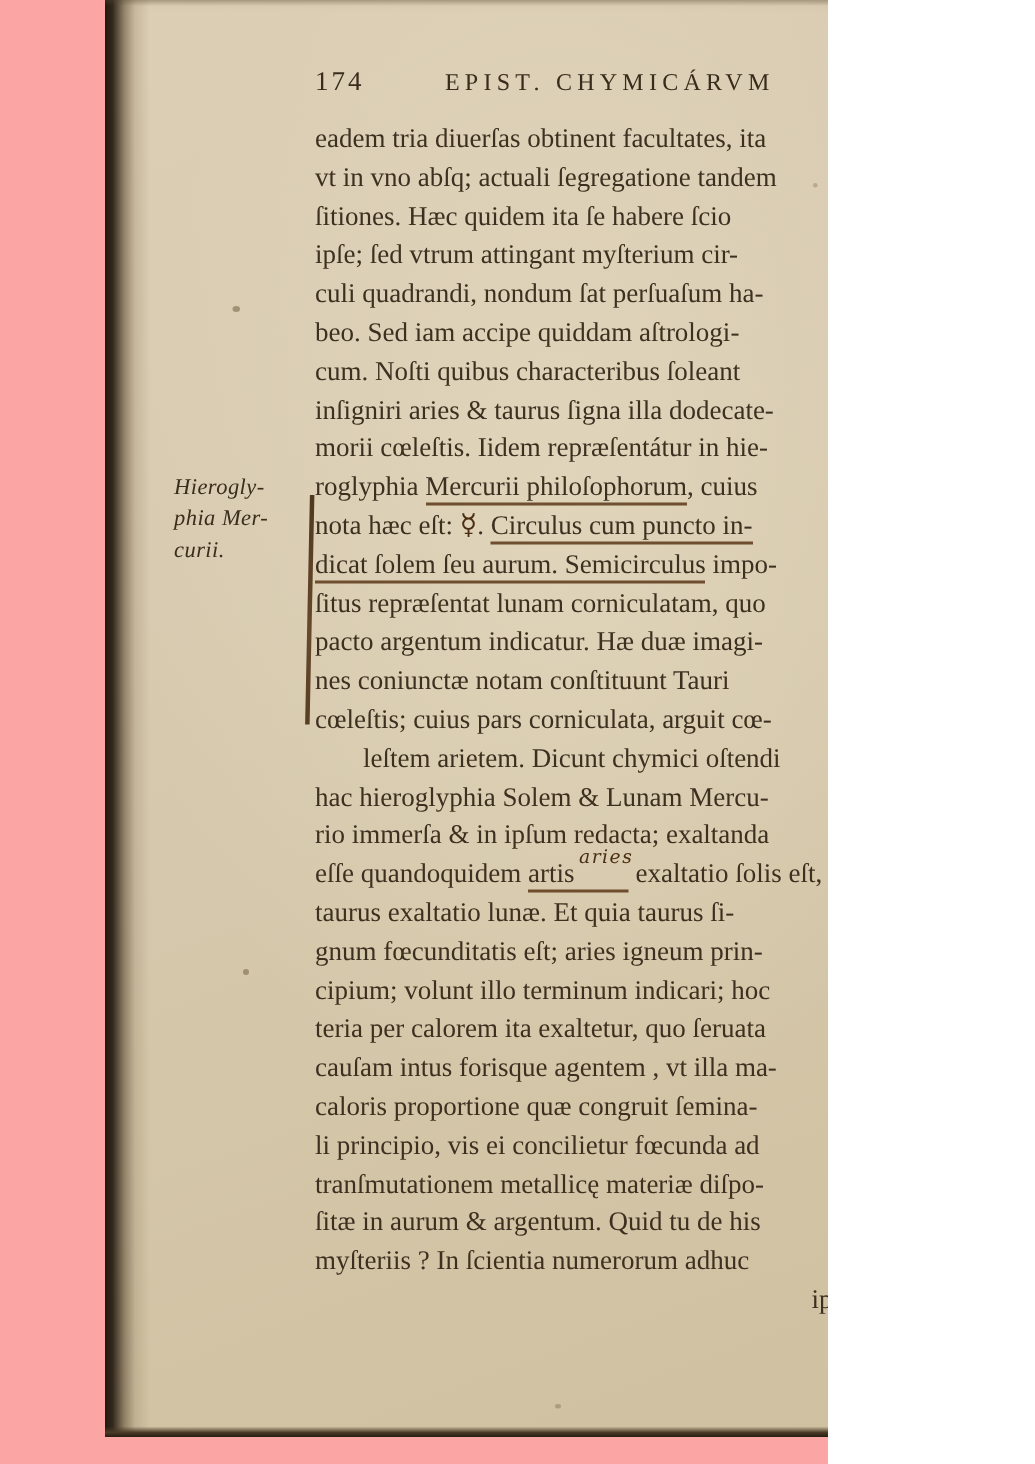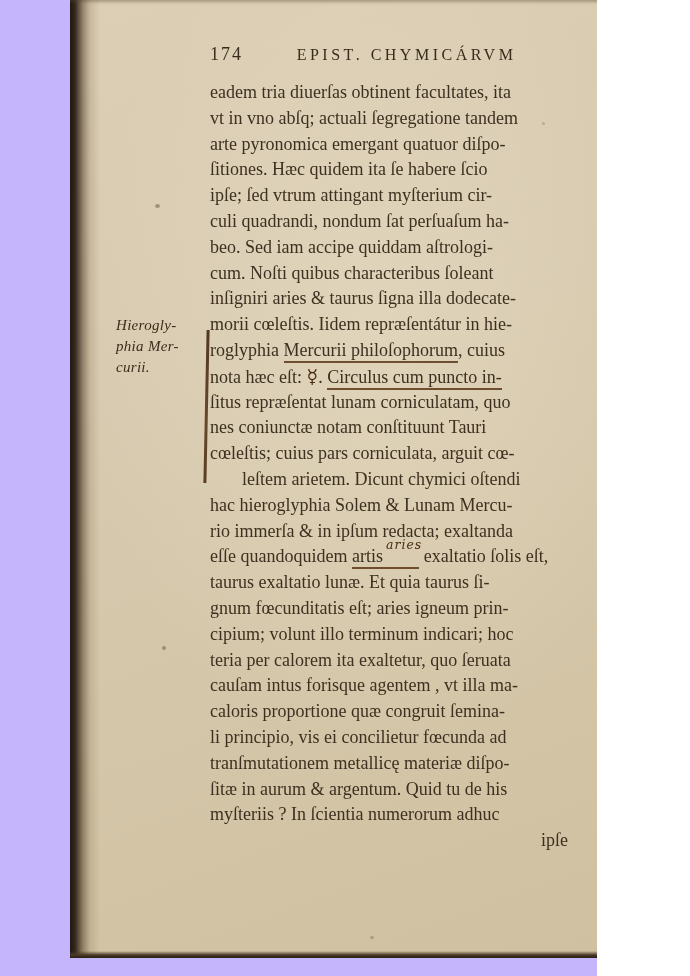--- a/index.html
+++ b/index.html
@@ -1,16 +1,16 @@
 <!DOCTYPE html>
 <html><head>
 <meta charset="utf-8">
 <style>
   html,body{margin:0;padding:0;background:#ffffff;}
-  .canvas{position:relative;width:597px;height:976px;background:#c4b5fd;overflow:hidden;
+  .canvas{position:relative;width:552px;height:976px;background:#fca5a5;overflow:hidden;
           font-family:"Liberation Serif","DejaVu Serif",serif;}
   .page{position:absolute;left:70px;top:0;width:552px;height:958px;
         background:
           radial-gradient(ellipse 420px 600px at 55% 35%, rgba(232,221,196,.55), rgba(232,221,196,0) 70%),
           linear-gradient(160deg,#dccfb5 0%,#d7cab0 35%,#d4c6a8 65%,#cec0a0 100%);
         box-shadow: inset -5px 0 10px -4px rgba(120,100,70,.55);}
   .gutter{position:absolute;left:0;top:0;bottom:0;width:30px;
         background:linear-gradient(90deg,#201812 0,#33281c 5px,rgba(90,72,50,.55) 13px,rgba(140,120,90,.25) 20px,rgba(150,130,95,0) 30px);}
   .bottom-edge{position:absolute;left:0;right:0;bottom:0;height:7px;
         background:linear-gradient(0deg,#261d12 0,#4a3a26 3px,rgba(74,58,38,0) 7px);}
@@ -71,31 +71,32 @@
       <span>phia Mer-</span>
       <span>curii.</span>
     </div>
 
     <div class="ink-vline"></div>
 
     <div class="text-block">
 
       <div class="line" style="word-spacing: 0px;"><span>eadem tria diuerſas obtinent facultates, ita</span></div>
         <div class="line" style="word-spacing: 0px;"><span>vt in vno abſq; actuali ſegregatione tandem</span></div>
-        <div class="line" style="word-spacing: 0px;"><span>arte pyronomica emergant quatuor diſpo-</span></div>
         <div class="line" style="word-spacing: 0px;"><span>ſitiones. Hæc quidem ita ſe habere ſcio</span></div>
         <div class="line" style="word-spacing: 0px;"><span>ipſe; ſed vtrum attingant myſterium cir-</span></div>
         <div class="line" style="word-spacing: 0px;"><span>culi quadrandi, nondum ſat perſuaſum ha-</span></div>
         <div class="line" style="word-spacing: 0px;"><span>beo. Sed iam accipe quiddam aſtrologi-</span></div>
         <div class="line" style="word-spacing: 0px;"><span>cum. Noſti quibus characteribus ſoleant</span></div>
         <div class="line" style="word-spacing: 0px;"><span>inſigniri aries &amp; taurus ſigna illa dodecate-</span></div>
         <div class="line" style="word-spacing: 0px;"><span>morii cœleſtis. Iidem repræſentátur in hie-</span></div>
         <div class="line" style="word-spacing: 0px;"><span>roglyphia </span><span class="ink-underline">Mercurii philoſophorum</span><span>, cuius</span></div>
         <div class="line" style="word-spacing: 0px;"><span>nota hæc eſt: </span><span class="symbol">☿</span><span>. </span><span class="ink-underline">Circulus cum puncto in-</span></div>
+        <div class="line" style="word-spacing: 0px;"><span class="ink-underline">dicat ſolem ſeu aurum. Semicirculus</span><span> impo-</span></div>
         <div class="line" style="word-spacing: 0px;"><span>ſitus repræſentat lunam corniculatam, quo</span></div>
+        <div class="line" style="word-spacing: 0px;"><span>pacto argentum indicatur. Hæ duæ imagi-</span></div>
         <div class="line" style="word-spacing: 0px;"><span>nes coniunctæ notam conſtituunt Tauri</span></div>
         <div class="line" style="word-spacing: 0px;"><span>cœleſtis; cuius pars corniculata, arguit cœ-</span></div>
         <div class="line" style="word-spacing: 0px; margin-left: 32px;"><span>leſtem arietem. Dicunt chymici oſtendi</span></div>
         <div class="line" style="word-spacing: 0px;"><span>hac hieroglyphia Solem &amp; Lunam Mercu-</span></div>
         <div class="line" style="word-spacing: 0px;"><span>rio immerſa &amp; in ipſum redacta; exaltanda</span></div>
         <div class="line" style="word-spacing: 0px;"><span>eſſe quandoquidem </span><span class="ink-underline">artis<span class="hand-note">aries</span></span><span> exaltatio ſolis eſt,</span></div>
         <div class="line" style="word-spacing: 0px;"><span>taurus exaltatio lunæ. Et quia taurus ſi-</span></div>
         <div class="line" style="word-spacing: 0px;"><span>gnum fœcunditatis eſt; aries igneum prin-</span></div>
         <div class="line" style="word-spacing: 0px;"><span>cipium; volunt illo terminum indicari; hoc</span></div>
         <div class="line" style="word-spacing: 0px;"><span>teria per calorem ita exaltetur, quo ſeruata</span></div>

